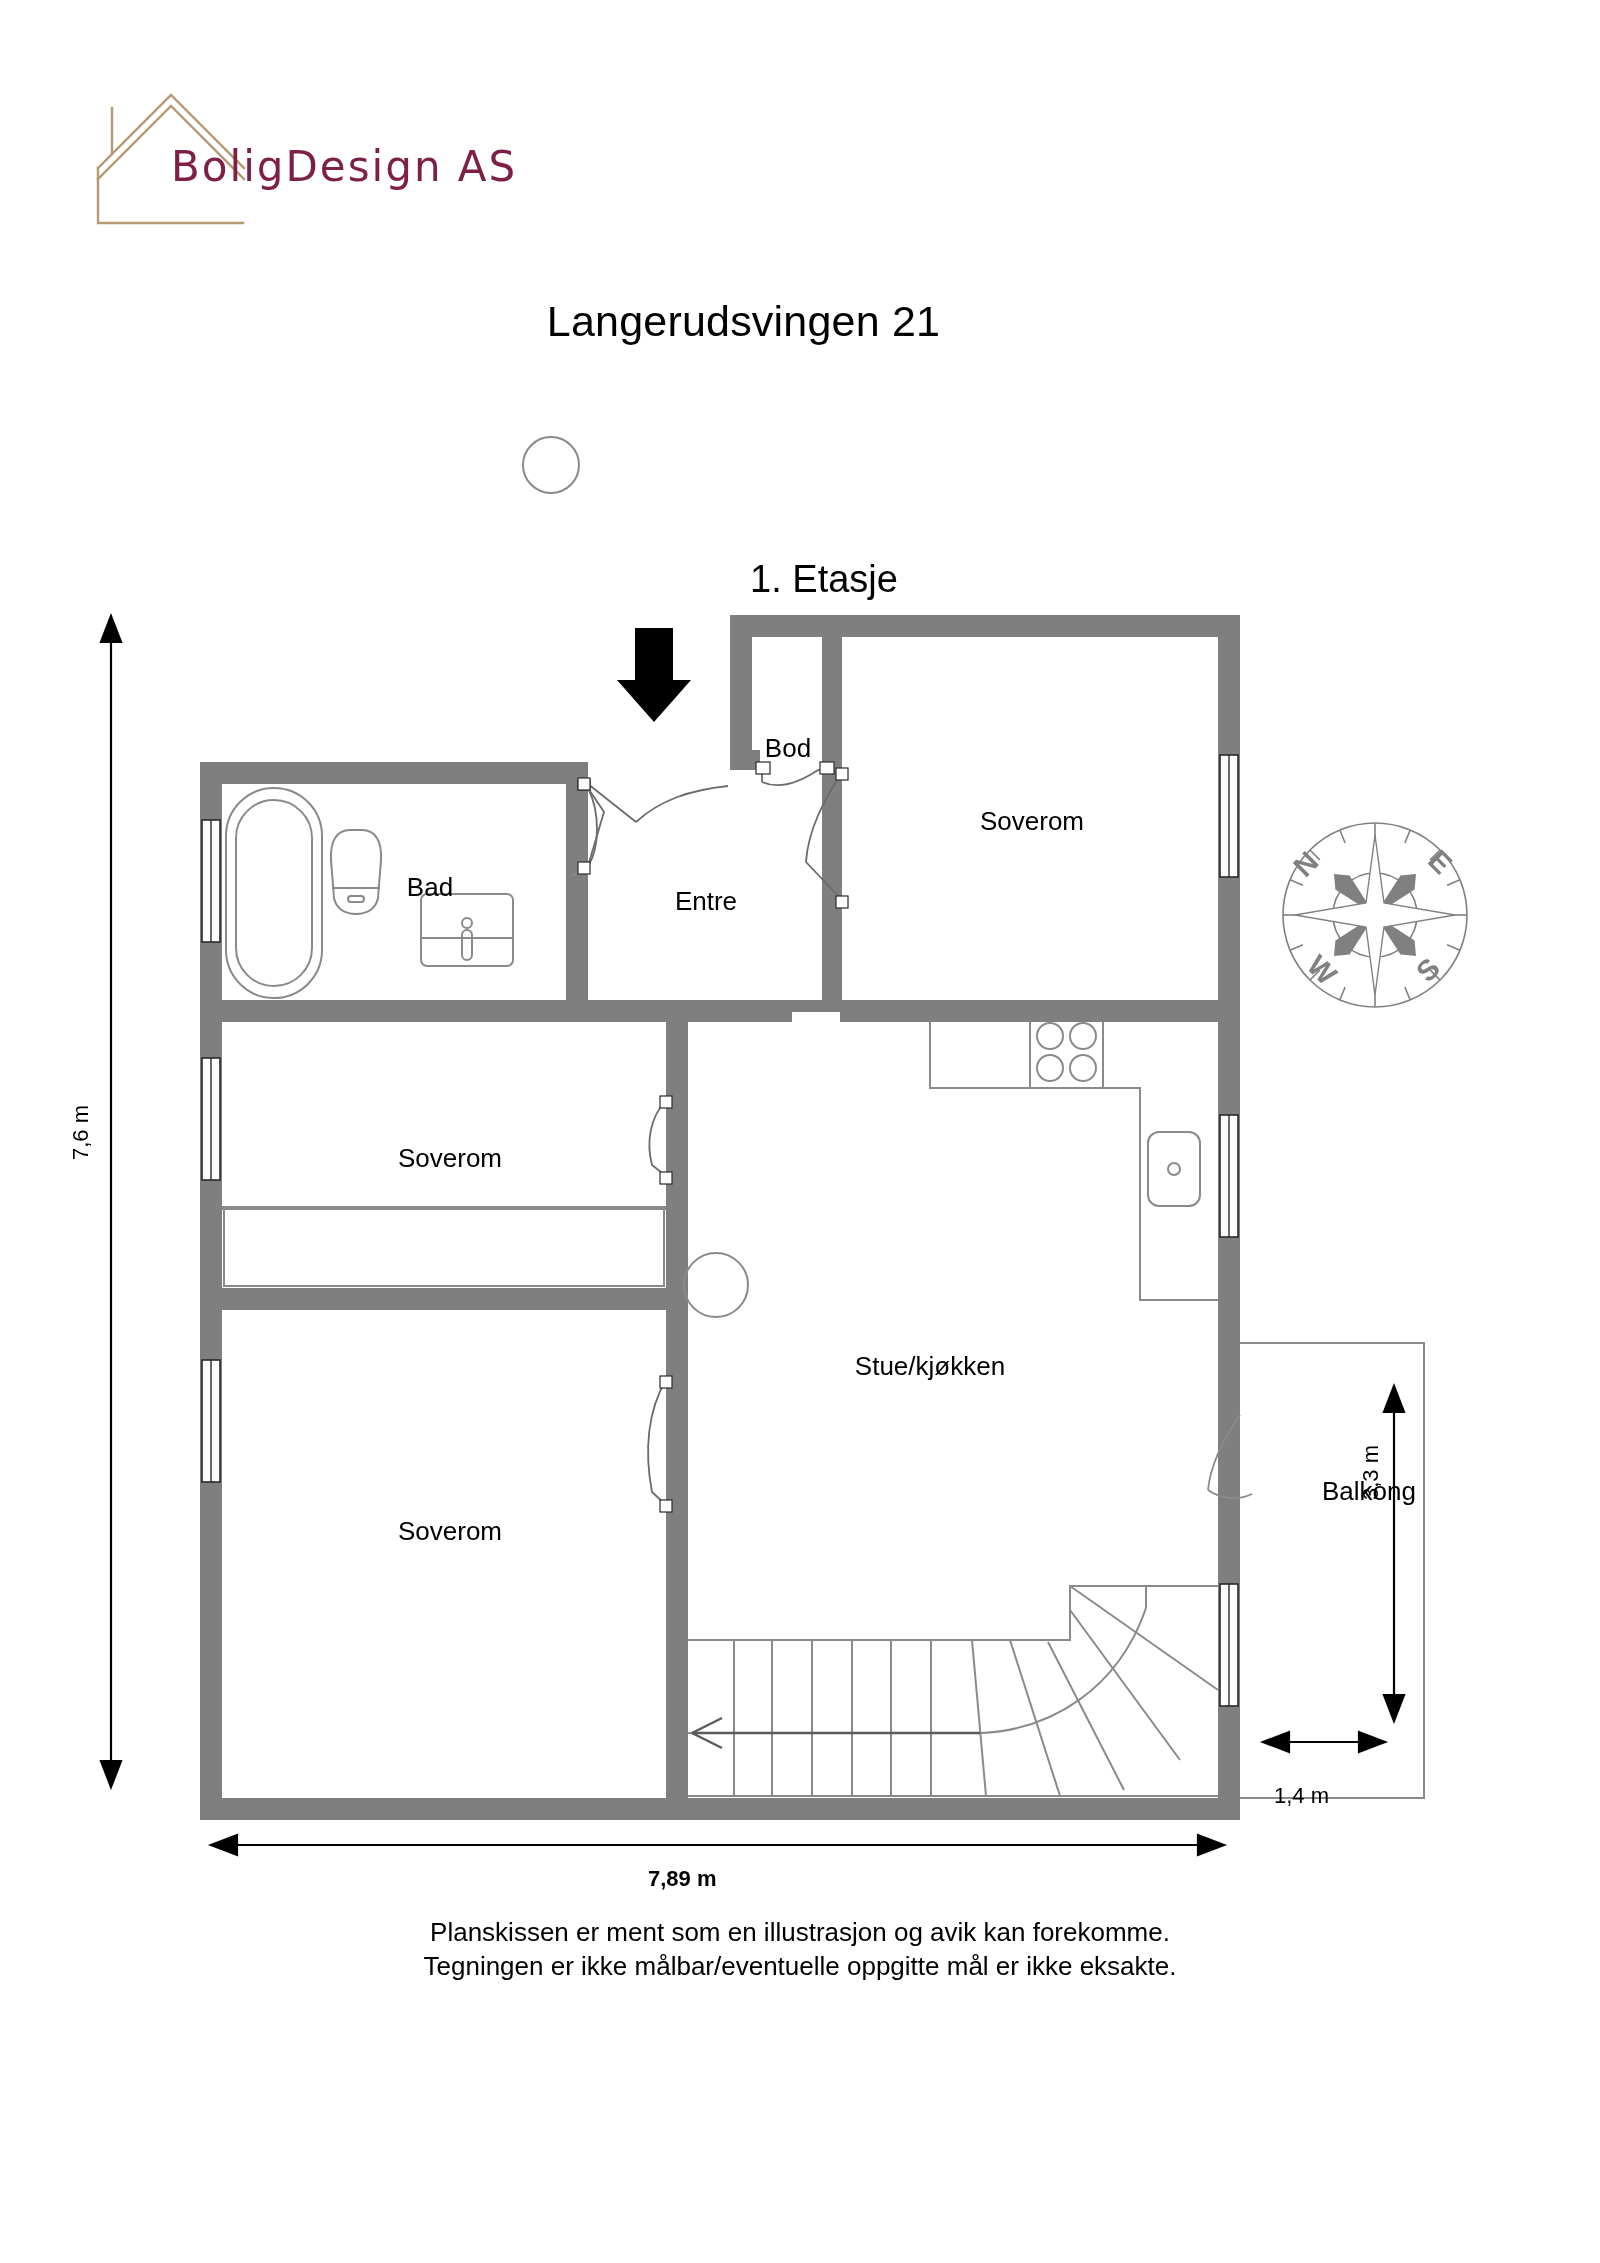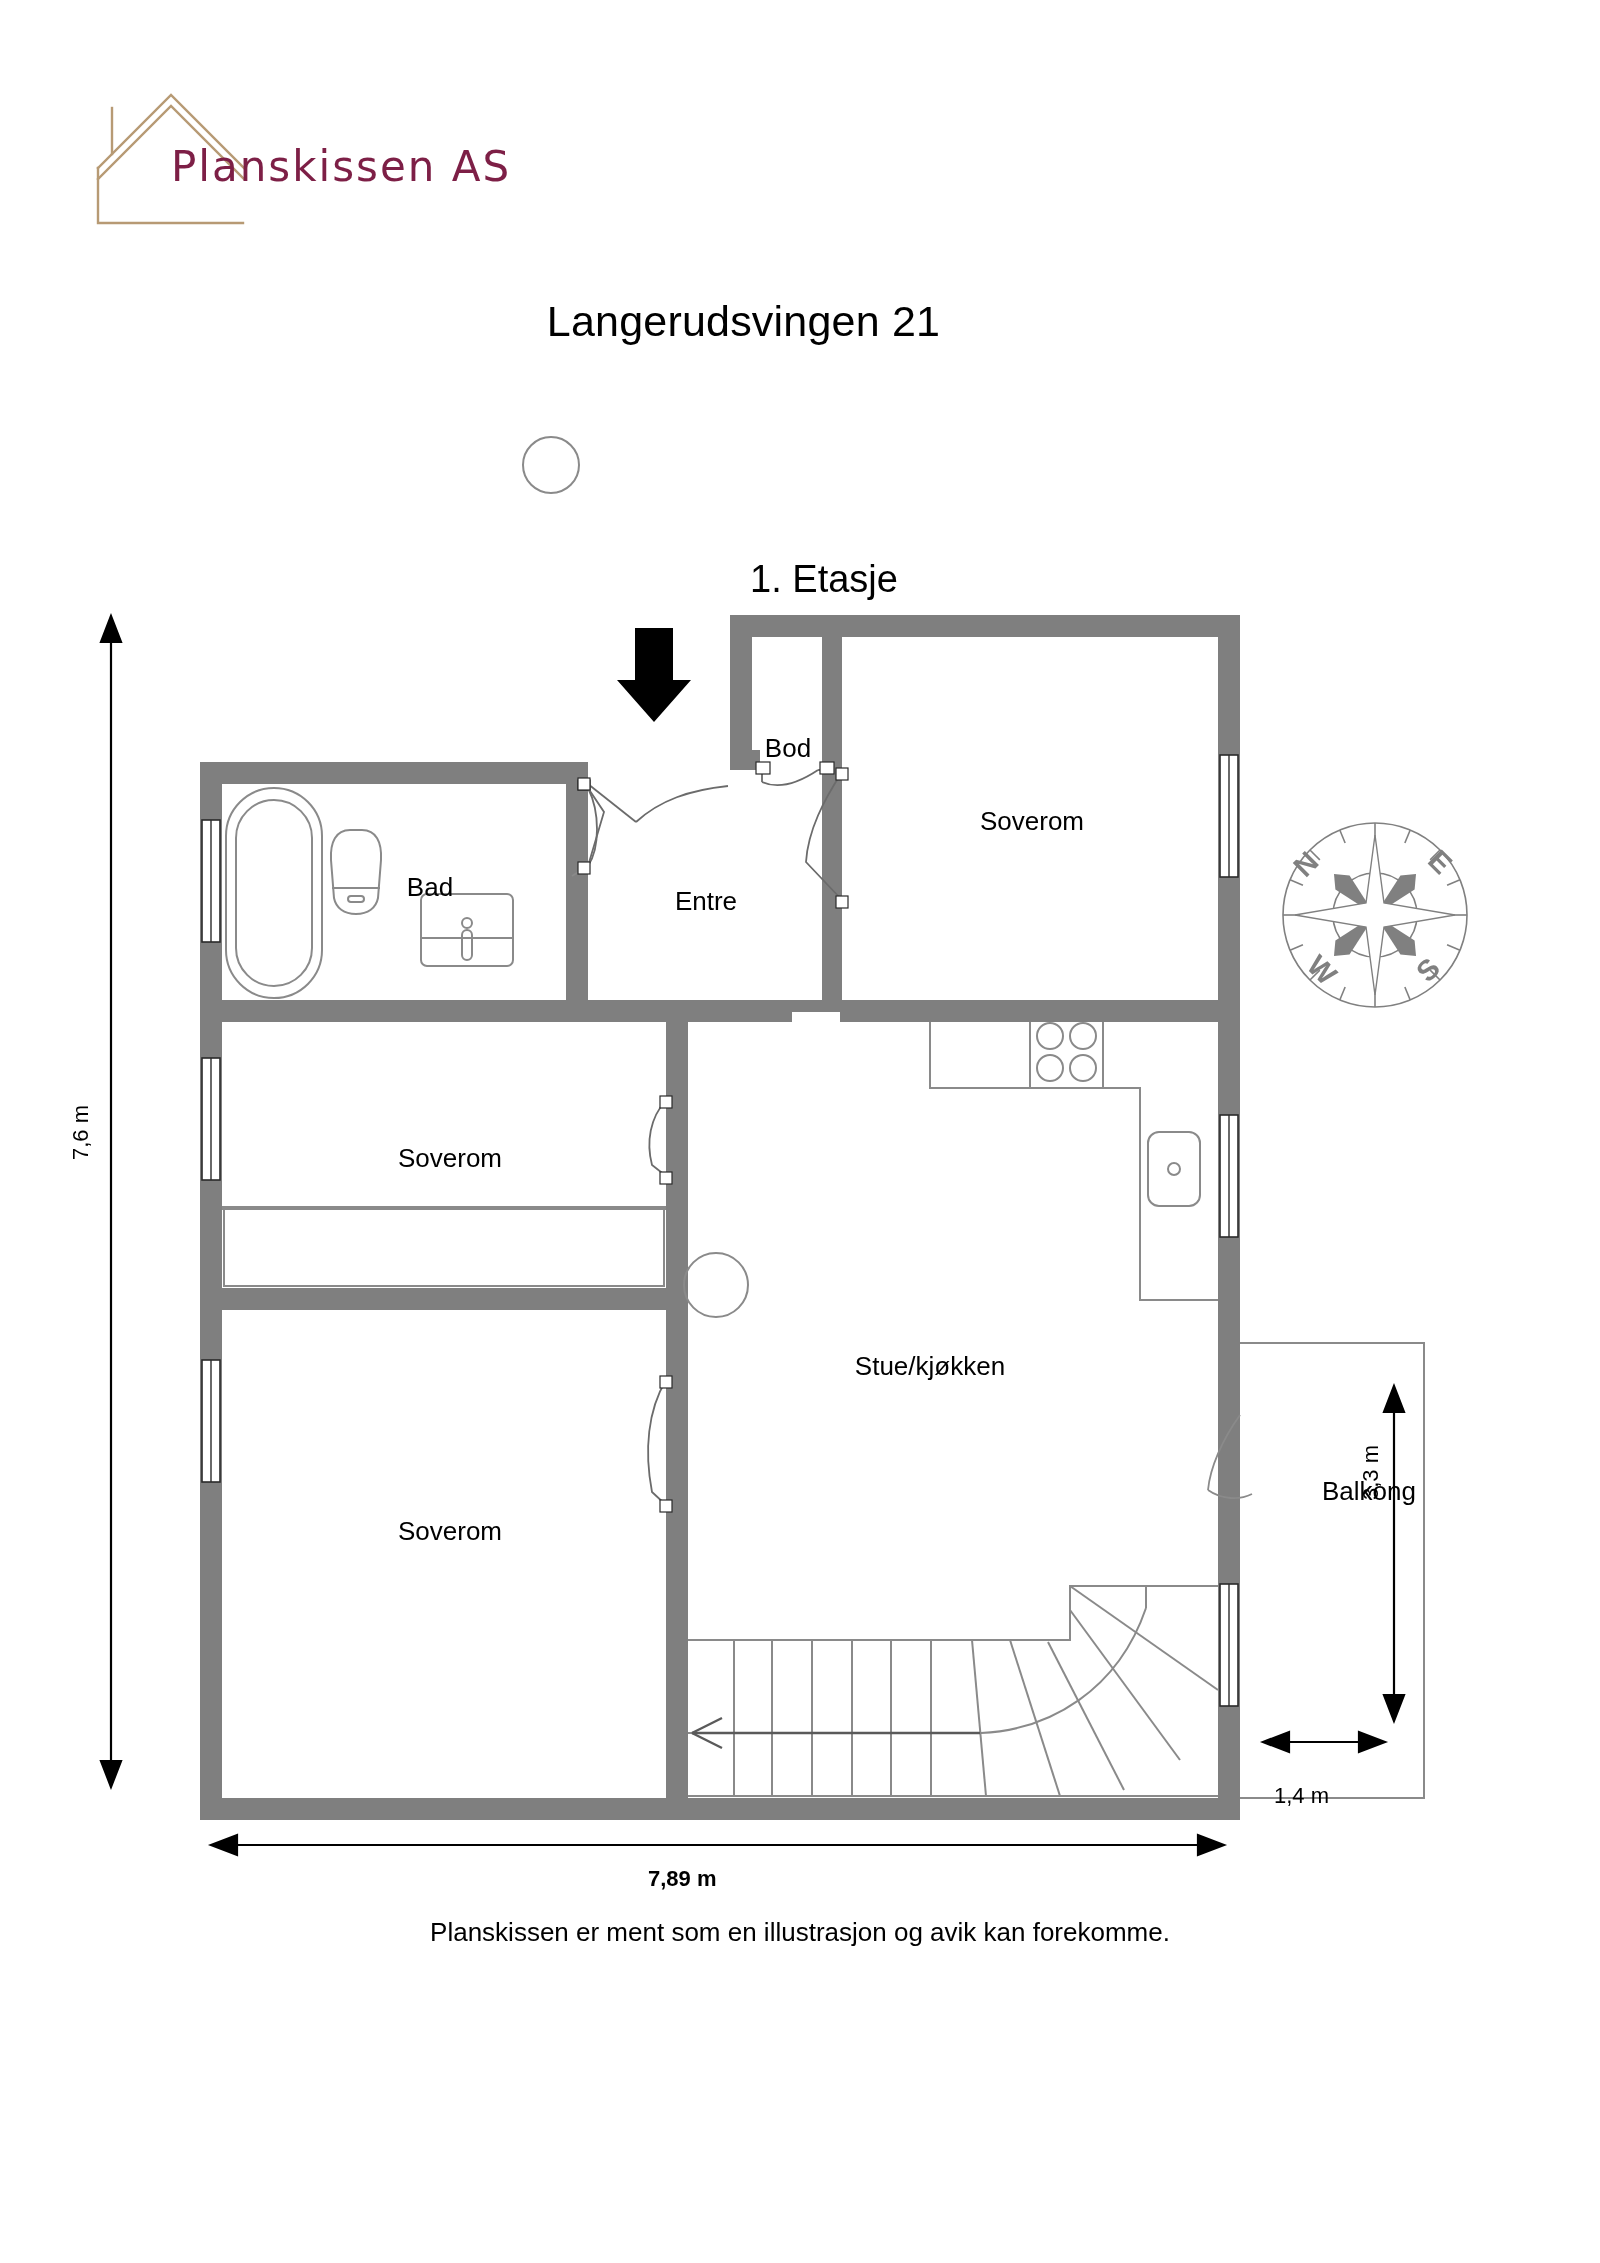--- a/index.html
+++ b/index.html
@@ -97,21 +97,21 @@
 
   <div id="logo-block">
     <svg width="450" height="200" viewBox="0 0 450 200">
       <g fill="none" stroke="#b79a74" stroke-width="2.4" stroke-linecap="square">
         <path d="M30 128 L103 55 L176 128"></path>
         <path d="M30 139 L103 66 L176 139"></path>
         <line x1="44" y1="114" x2="44" y2="68"></line>
         <path d="M30 128 L30 183 L175 183"></path>
       </g>
     </svg>
-    <div id="logo-wordmark">Planskissen AS</div>
+    <div id="logo-wordmark">BoligDesign AS</div>
   </div>
 
   <div id="main-title">Langerudsvingen 21</div>
   <div id="floor-title">1. Etasje</div>
 
   <svg id="floorplan" viewBox="0 0 1600 2263">
 
     <g fill="#7f7f7f">
 
       <rect x="730" y="615" width="510" height="22"></rect>
@@ -400,15 +400,16 @@
   <div class="dim-label" style="left:68px; top:1160px; transform: rotate(-90deg); transform-origin: left top;">7,6 m</div>
 
   <div class="dim-label" style="left:648px; top:1866px;font-weight:bold;">7,89 m</div>
 
   <div class="dim-label" style="left:1358px; top:1500px; transform: rotate(-90deg); transform-origin: left top;">3,3 m</div>
 
   <div class="dim-label" style="left:1274px; top:1783px;">1,4 m</div>
 
   <div id="footer-note">
     <div>Planskissen er ment som en illustrasjon og avik kan forekomme.</div>
+    <div>Tegningen er ikke målbar/eventuelle oppgitte mål er ikke eksakte.</div>
   </div>
 
 </div>
 
 </body></html>

